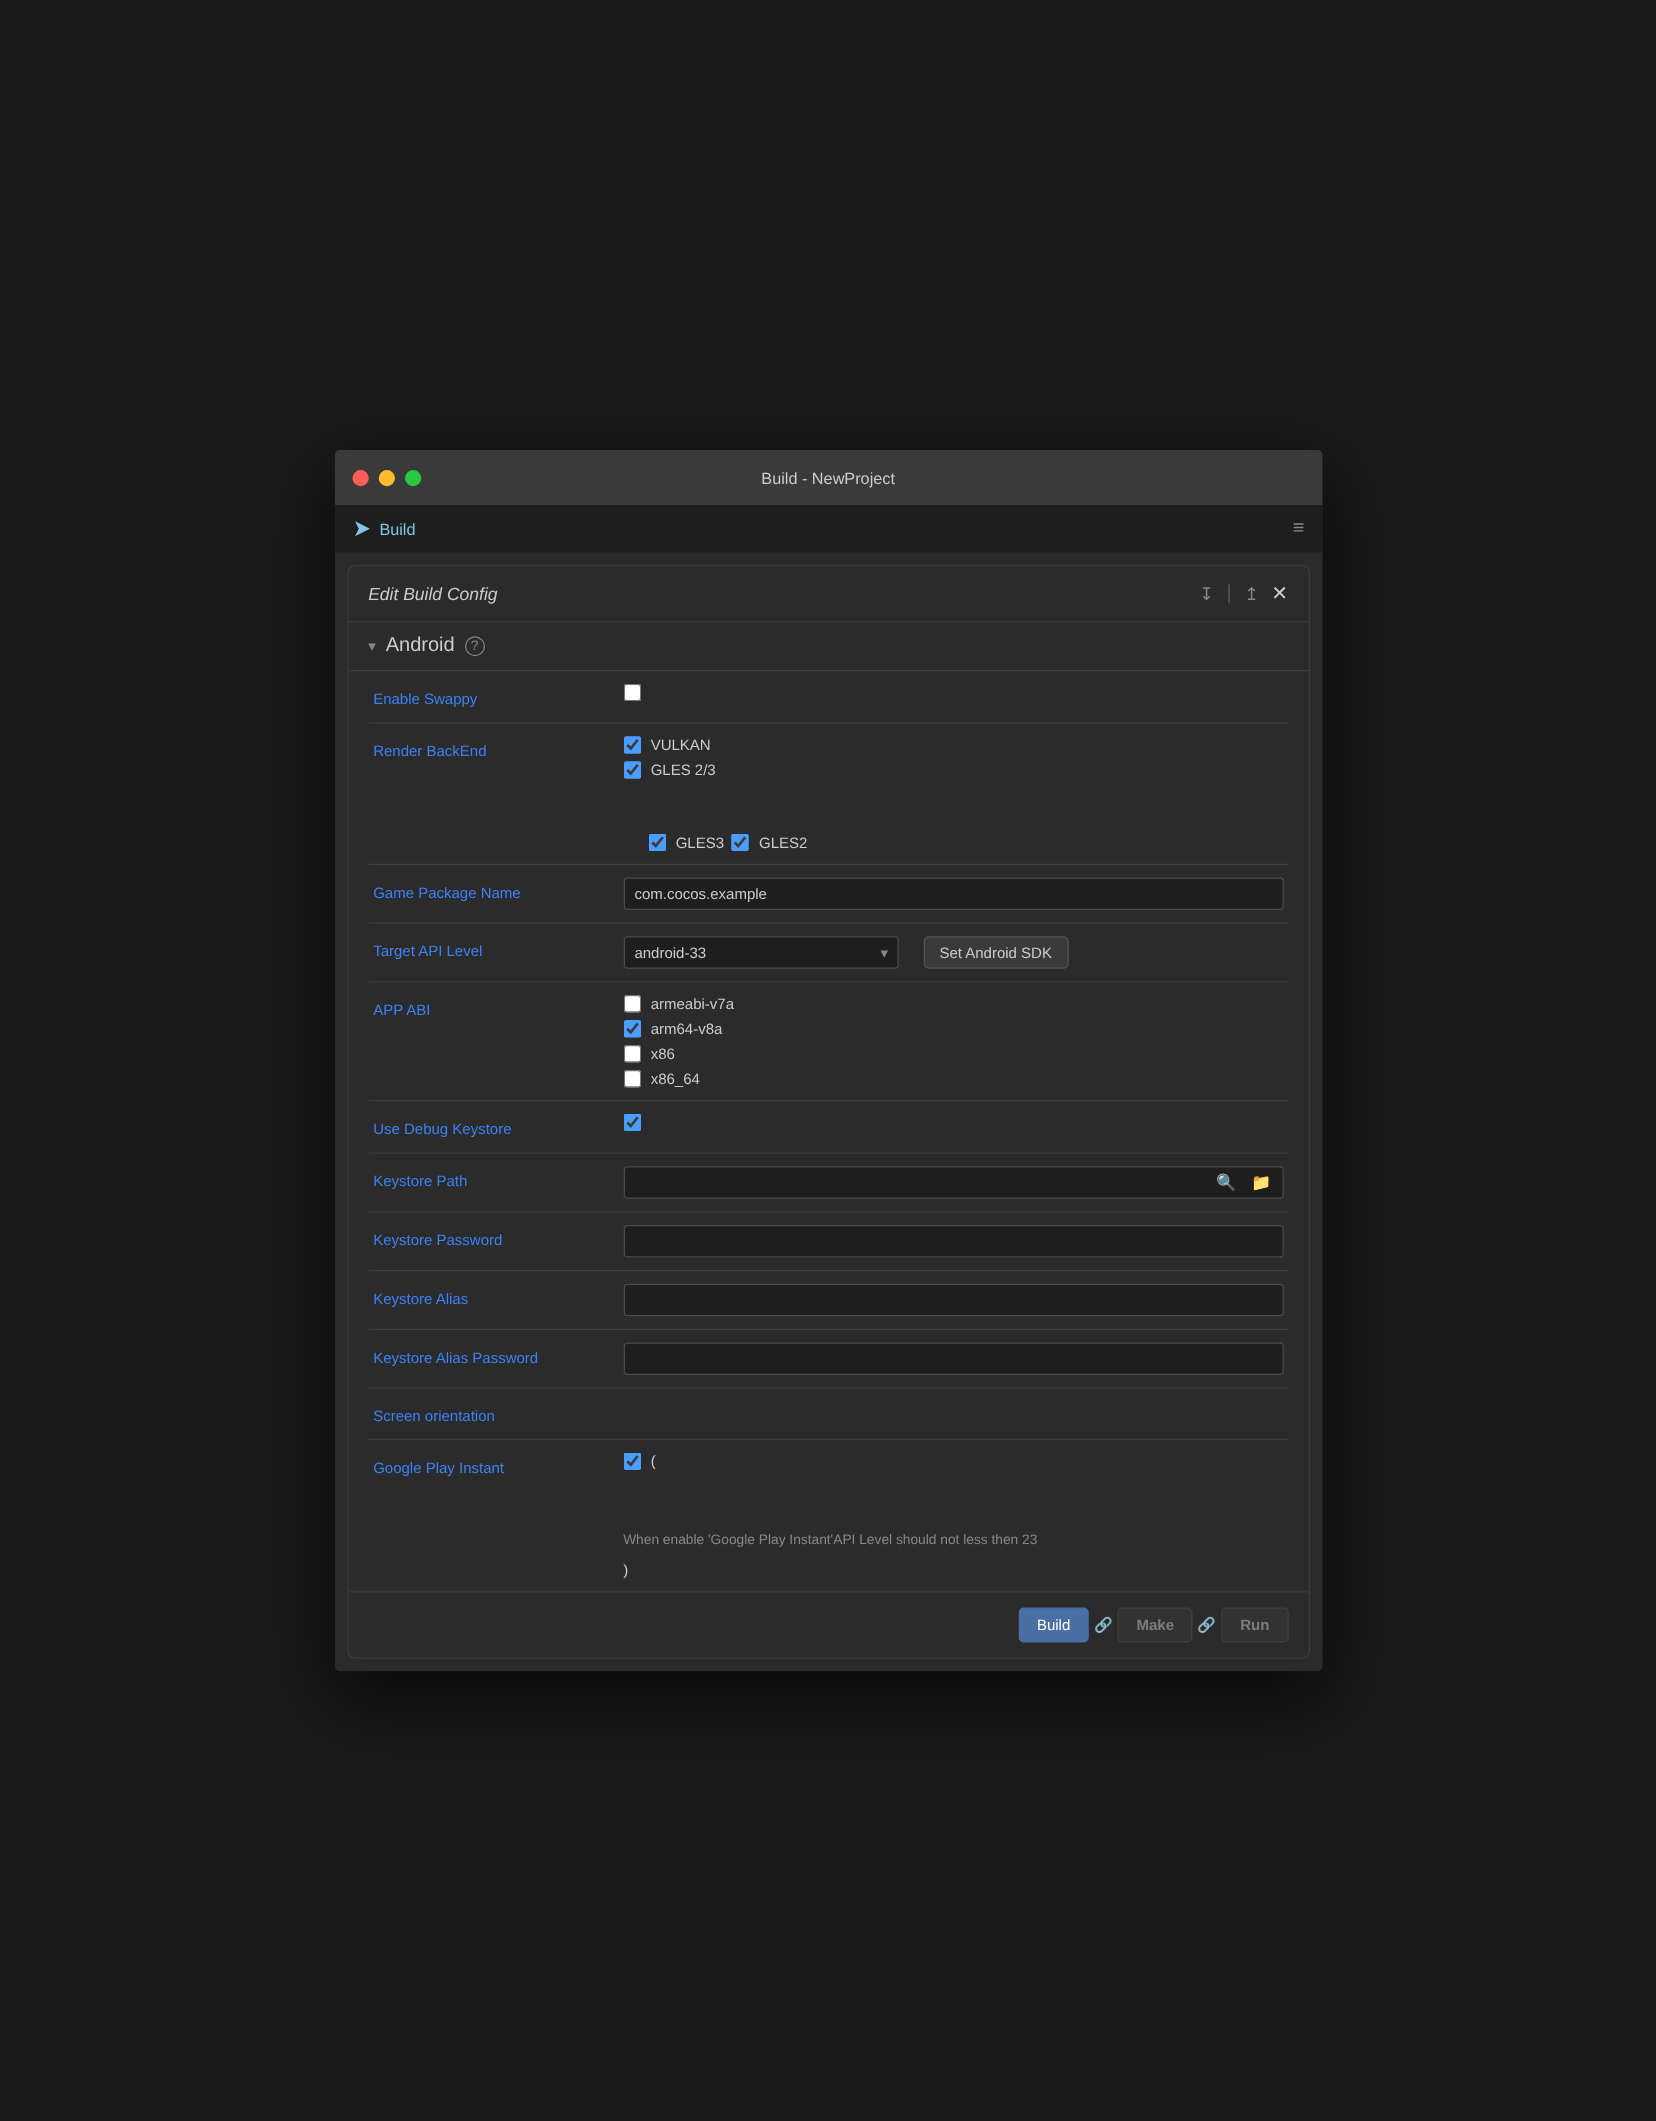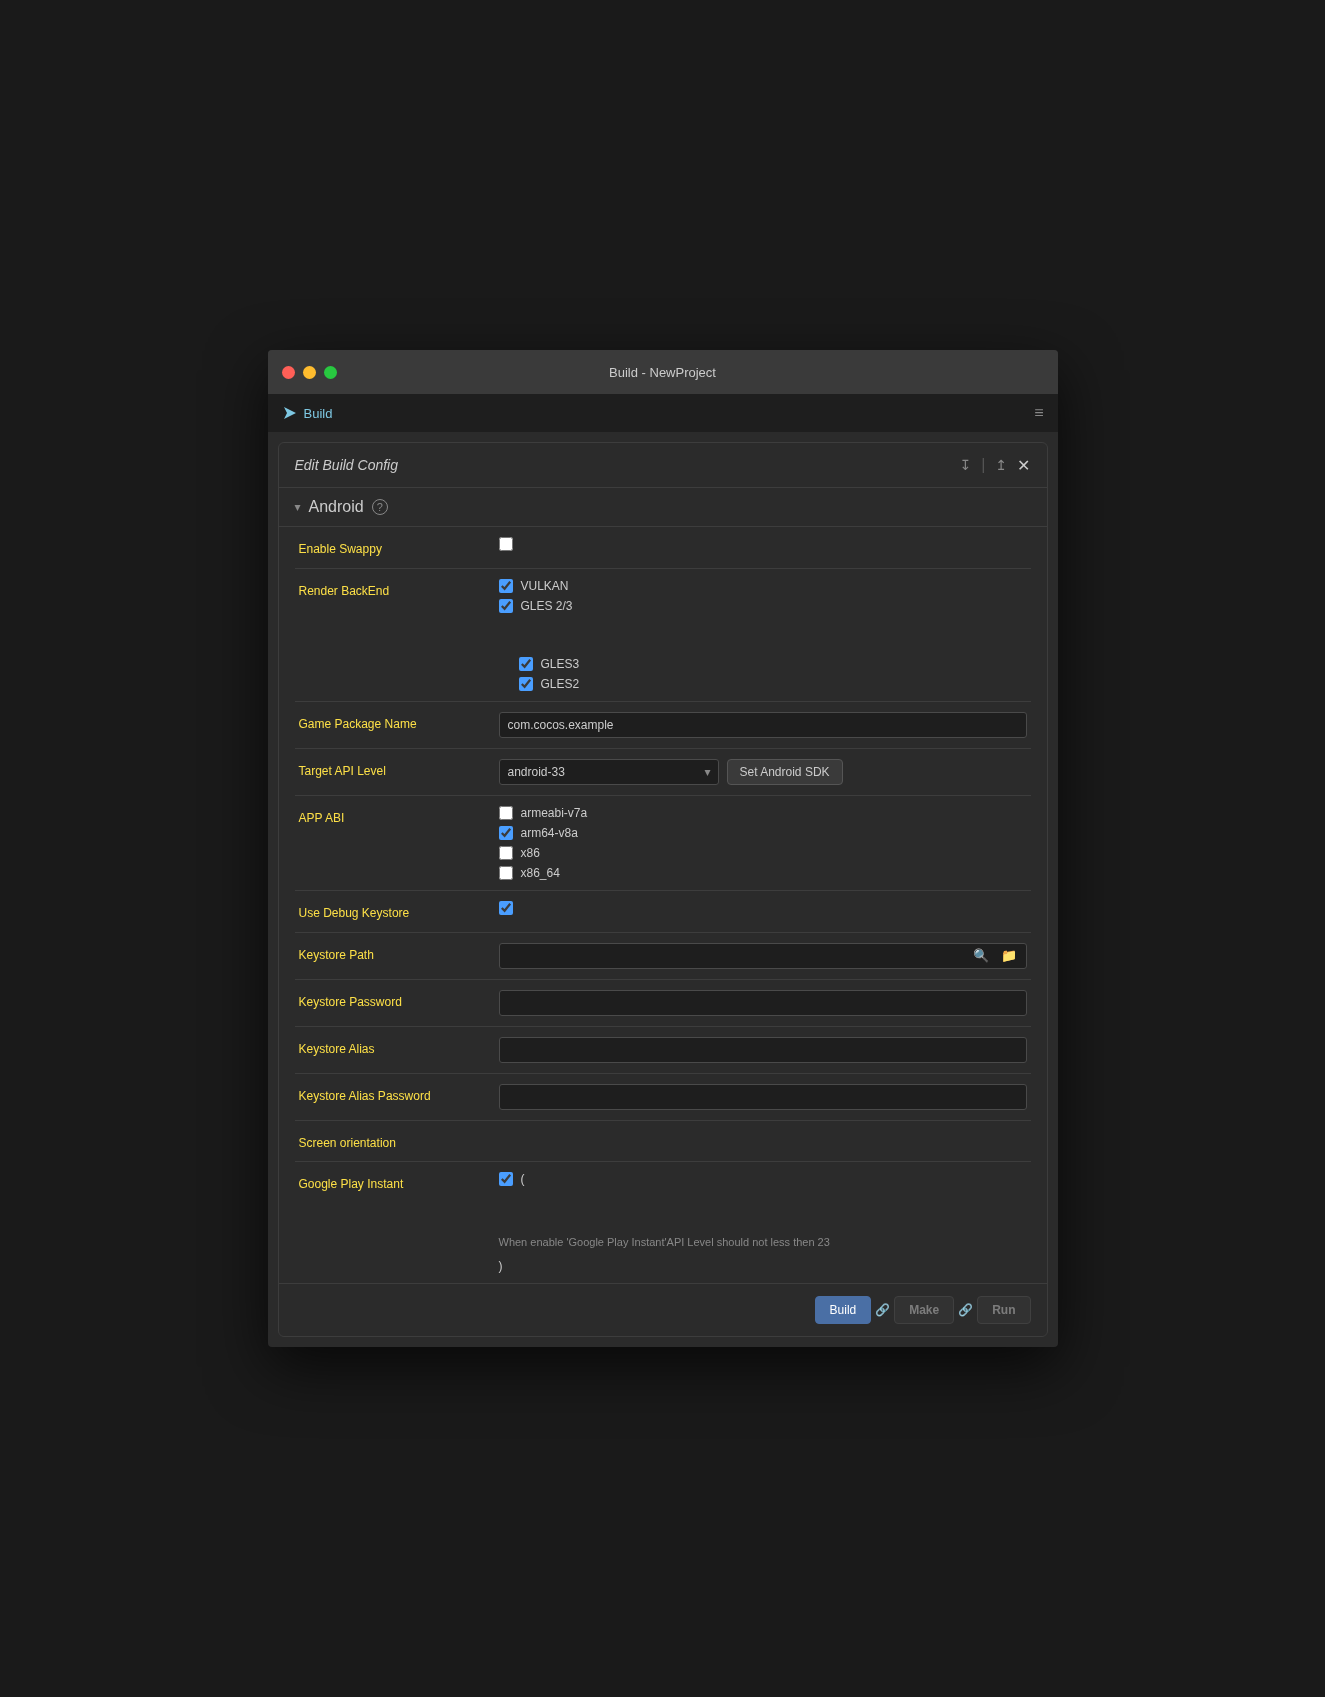--- a/index.html
+++ b/index.html
@@ -172,21 +172,21 @@
       border-radius: 4px;
     }
 
     .form-row {
       display: flex;
       align-items: flex-start;
       padding: 10px 20px;
       min-height: 38px;
     }
     .form-label {
-      color: #fde047;
+      color: #3b82f6;
       font-size: 12px;
       width: 200px;
       flex-shrink: 0;
       padding-top: 4px;
       line-height: 1.4;
     }
     .form-control {
       flex: 1;
       display: flex;
       flex-direction: column;
@@ -221,21 +221,21 @@
       font-size: 12px;
       padding: 5px 8px;
       width: 100%;
       outline: none;
     }
 
     
     .select-row {
       display: flex;
       align-items: center;
-      gap: 8px;
+      gap: 20px;
     }
     .select-input {
       background: #1e1e1e;
       border: 1px solid #4a4a4a;
       border-radius: 3px;
       color: #cccccc;
       font-size: 12px;
       padding: 5px 28px 5px 8px;
       outline: none;
       appearance: none;
@@ -334,21 +334,21 @@
       font-weight: bold;
     }
     .chain-icon {
       font-size: 12px;
       color: #888;
     }
 
     .indent-group {
       padding-left: 20px;
       display: flex;
-      flex-direction: column;
+      flex-direction: row;
       gap: 6px;
       margin-top: 38px;
     }
 
     .info-text {
       color: #888;
       font-size: 11px;
       line-height: 1.5;
       padding: 2px 0;
       margin-top: 40px;

